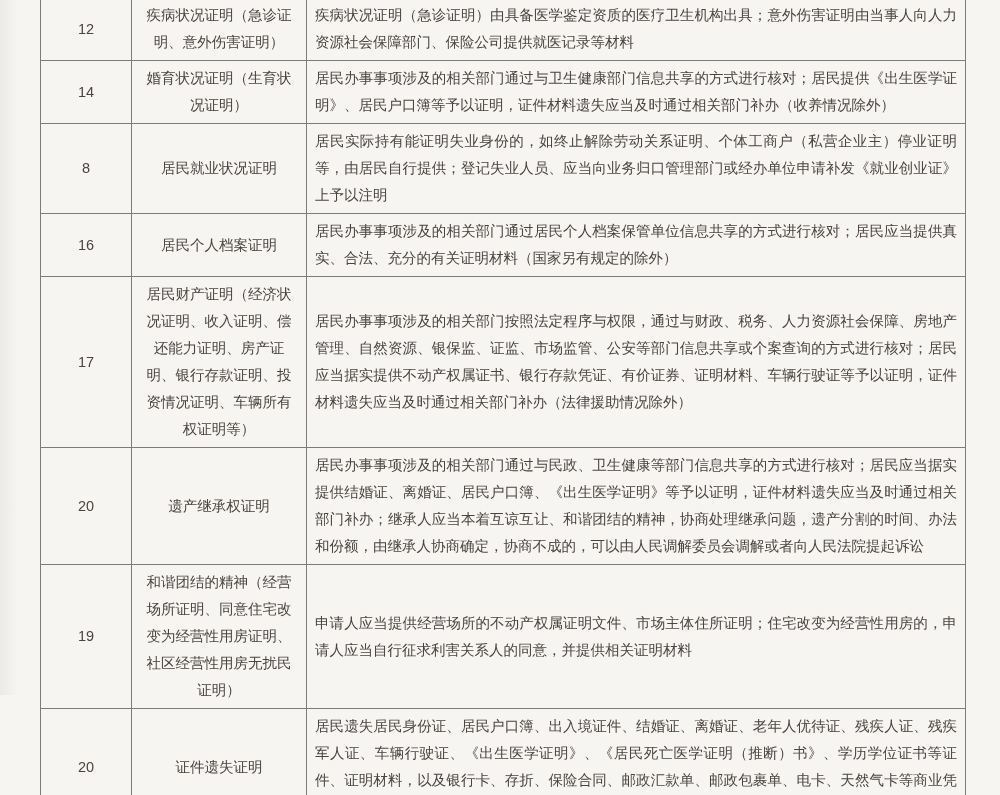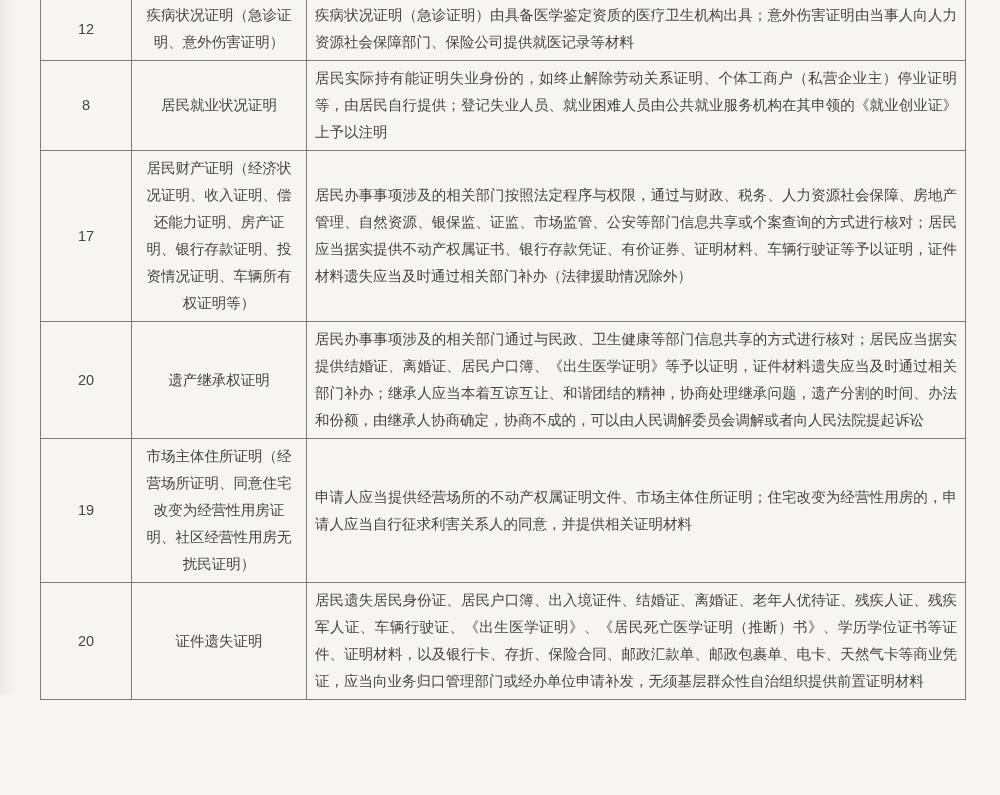--- a/index.html
+++ b/index.html
@@ -58,43 +58,53 @@
   <div class="table-wrap">
     <table class="cert-table">
       <tbody>
   <tr>
     <td class="col-num">12</td>
     <td class="col-name">疾病状况证明（急诊证明、意外伤害证明）</td>
     <td class="col-desc">疾病状况证明（急诊证明）由具备医学鉴定资质的医疗卫生机构出具；意外伤害证明由当事人向人力资源社会保障部门、保险公司提供就医记录等材料</td>
   </tr>
 
 
+  <tr>
+    <td class="col-num">14</td>
+    <td class="col-name">婚育状况证明（生育状况证明）</td>
+    <td class="col-desc">居民办事事项涉及的相关部门通过与卫生健康部门信息共享的方式进行核对；居民提供《出生医学证明》、居民户口簿等予以证明，证件材料遗失应当及时通过相关部门补办（收养情况除外）</td>
+  </tr>
 
   <tr>
     <td class="col-num">8</td>
     <td class="col-name">居民就业状况证明</td>
-    <td class="col-desc">居民实际持有能证明失业身份的，如终止解除劳动关系证明、个体工商户（私营企业主）停业证明等，由居民自行提供；登记失业人员、就业困难人员由公共就业服务机构在其申领的《就业创业证》上予以注明</td>
+    <td class="col-desc">居民实际持有能证明失业身份的，如终止解除劳动关系证明、个体工商户（私营企业主）停业证明等，由居民自行提供；登记失业人员、应当向业务归口管理部门或经办单位申请补发《就业创业证》上予以注明</td>
   </tr>
 
+  <tr>
+    <td class="col-num">16</td>
+    <td class="col-name">居民个人档案证明</td>
+    <td class="col-desc">居民办事事项涉及的相关部门通过居民个人档案保管单位信息共享的方式进行核对；居民应当提供真实、合法、充分的有关证明材料（国家另有规定的除外）</td>
+  </tr>
 
   <tr>
     <td class="col-num">17</td>
     <td class="col-name">居民财产证明（经济状况证明、收入证明、偿还能力证明、房产证明、银行存款证明、投资情况证明、车辆所有权证明等）</td>
     <td class="col-desc">居民办事事项涉及的相关部门按照法定程序与权限，通过与财政、税务、人力资源社会保障、房地产管理、自然资源、银保监、证监、市场监管、公安等部门信息共享或个案查询的方式进行核对；居民应当据实提供不动产权属证书、银行存款凭证、有价证券、证明材料、车辆行驶证等予以证明，证件材料遗失应当及时通过相关部门补办（法律援助情况除外）</td>
   </tr>
 
   <tr>
     <td class="col-num">20</td>
     <td class="col-name">遗产继承权证明</td>
     <td class="col-desc">居民办事事项涉及的相关部门通过与民政、卫生健康等部门信息共享的方式进行核对；居民应当据实提供结婚证、离婚证、居民户口簿、《出生医学证明》等予以证明，证件材料遗失应当及时通过相关部门补办；继承人应当本着互谅互让、和谐团结的精神，协商处理继承问题，遗产分割的时间、办法和份额，由继承人协商确定，协商不成的，可以由人民调解委员会调解或者向人民法院提起诉讼</td>
   </tr>
 
   <tr>
     <td class="col-num">19</td>
-    <td class="col-name">市场主体住所证明（经营场所证明、同意住宅改变为经营性用房证明、社区经营性用房无扰民证明）</td>
+    <td class="col-name">和谐团结的精神（经营场所证明、同意住宅改变为经营性用房证明、社区经营性用房无扰民证明）</td>
     <td class="col-desc">申请人应当提供经营场所的不动产权属证明文件、市场主体住所证明；住宅改变为经营性用房的，申请人应当自行征求利害关系人的同意，并提供相关证明材料</td>
   </tr>
 
   <tr>
     <td class="col-num">20</td>
     <td class="col-name">证件遗失证明</td>
     <td class="col-desc">居民遗失居民身份证、居民户口簿、出入境证件、结婚证、离婚证、老年人优待证、残疾人证、残疾军人证、车辆行驶证、《出生医学证明》、《居民死亡医学证明（推断）书》、学历学位证书等证件、证明材料，以及银行卡、存折、保险合同、邮政汇款单、邮政包裹单、电卡、天然气卡等商业凭证，应当向业务归口管理部门或经办单位申请补发，无须基层群众性自治组织提供前置证明材料</td>
   </tr>
 </tbody>
     </table>

